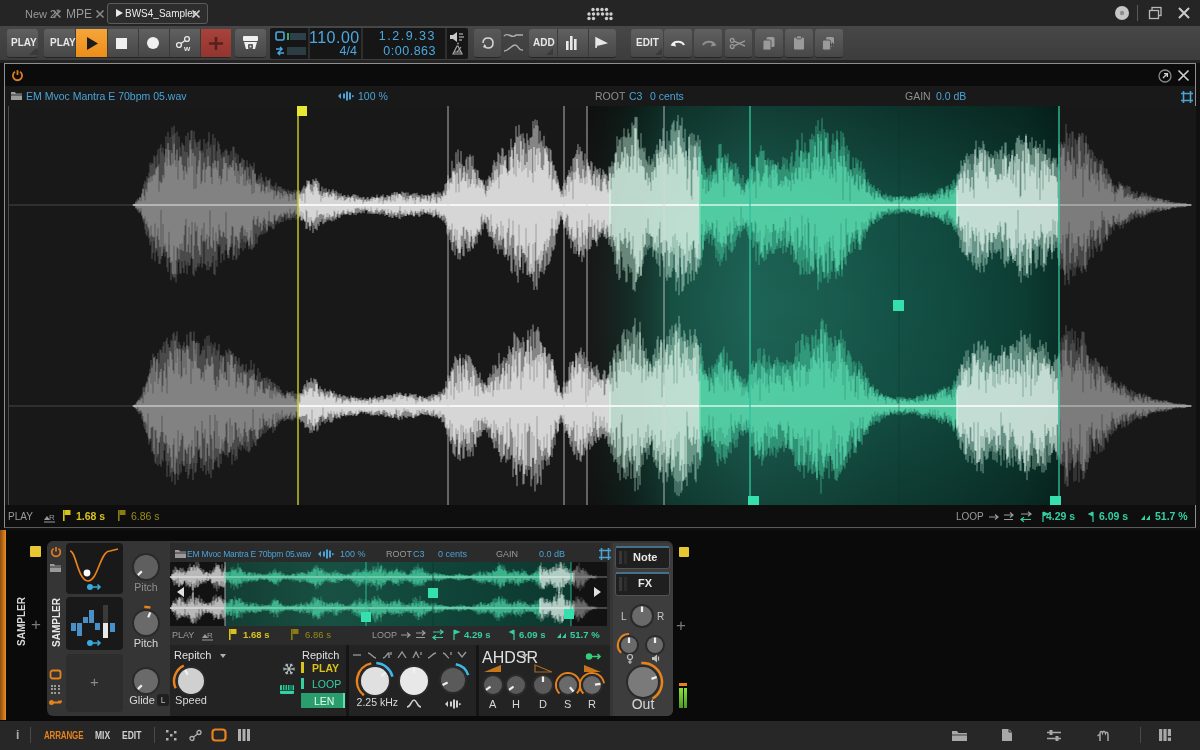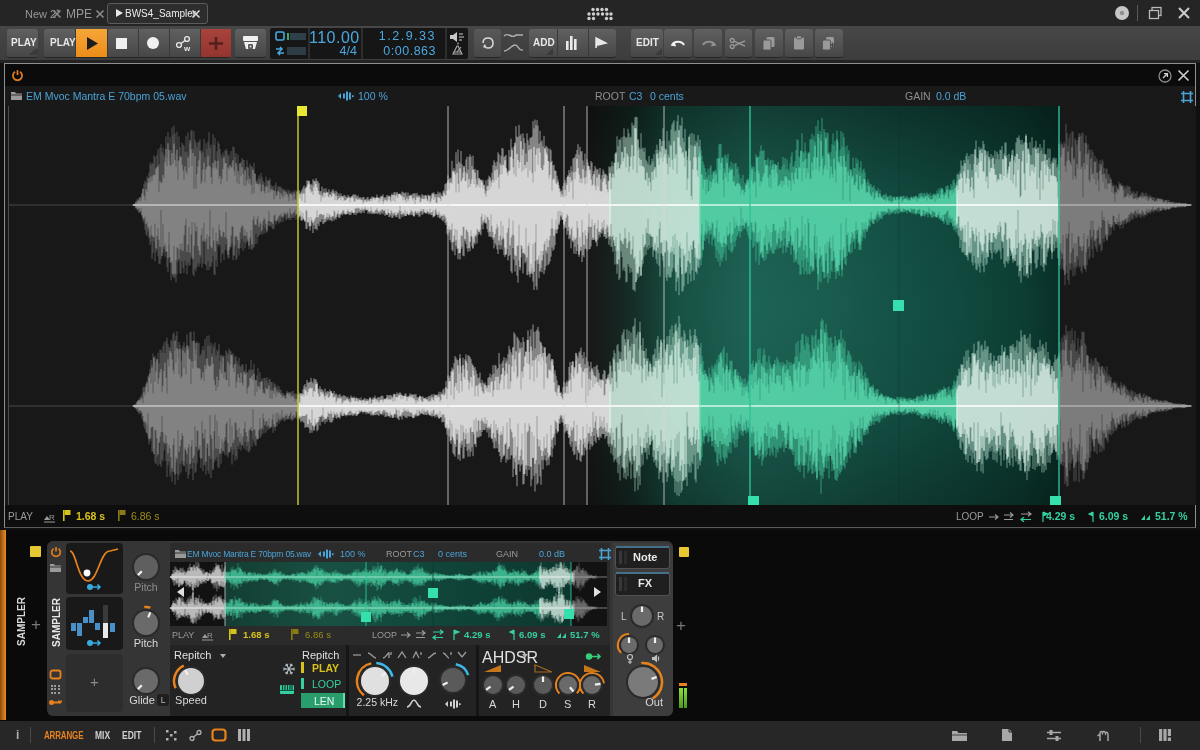--- a/index.html
+++ b/index.html
@@ -693,21 +693,21 @@
     <svg class="abs" style="left:651px;top:653px" width="11" height="11">
       <path d="M6,1.5 L3,4 L1,4 L1,7 L3,7 L6,9.5 Z" fill="#c0c0c0"></path>
       <path d="M7.5,3.5 L7.5,7.5" stroke="#c0c0c0" stroke-width="1.2"></path>
     </svg>
     <svg class="abs" style="left:622px;top:661px" width="42" height="42">
       <path d="M19.3,2.1 A19.0,19.0 0 0 1 30.5,37.5" fill="none" stroke="#e8821c" stroke-width="2.5"></path>
       <circle cx="21" cy="21" r="17" fill="#2a2a2a"></circle>
       <circle cx="21" cy="21" r="15" fill="#7a7a7a"></circle>
       <path d="M29.5,17.9 L34.6,16.0" stroke="#f0f0f0" stroke-width="2.2"></path>
     </svg>
-    <div class="txt" style="left:623px;top:696px;width:40px;text-align:right;font-size:11px;color:#d8d8d8">Out</div>
+    <div class="txt" style="left:623px;top:696px;width:40px;text-align:center;font-size:14px;color:#d8d8d8">Out</div>
     <div class="abs" style="left:679px;top:547px;width:10px;height:10px;background:#e8c832;border-radius:1px"></div>
     <div class="txt" style="left:676px;top:616px;font-size:17px;color:#7a7a7a">+</div>
     <div class="abs" style="left:679px;top:683px;width:8px;height:3px;background:#e8821c"></div>
     <div class="abs" style="left:679px;top:688px;width:3.5px;height:20px;background:linear-gradient(#8ee03a,#4a9a22)"></div>
     <div class="abs" style="left:683.5px;top:688px;width:3.5px;height:20px;background:linear-gradient(#8ee03a,#4a9a22)"></div>
     <div class="abs" style="left:0;top:720px;width:1200px;height:30px;background:#272727;border-top:1px solid #0a0a0a"></div>
     <div class="txt" style="left:16px;top:728px;font-size:12px;font-weight:bold;color:#b0b0b0">i</div>
     <div class="abs" style="left:30px;top:727px;width:1px;height:16px;background:#4a4a4a"></div>
     <div class="txt" style="left:44px;top:730px;font-size:10px;font-weight:bold;color:#e8821c;letter-spacing:-0.2px;transform:scaleX(0.8);transform-origin:0 0">ARRANGE</div>
     <div class="txt" style="left:95px;top:730px;font-size:10px;font-weight:bold;color:#d0d0d0;transform:scaleX(0.85);transform-origin:0 0">MIX</div>

